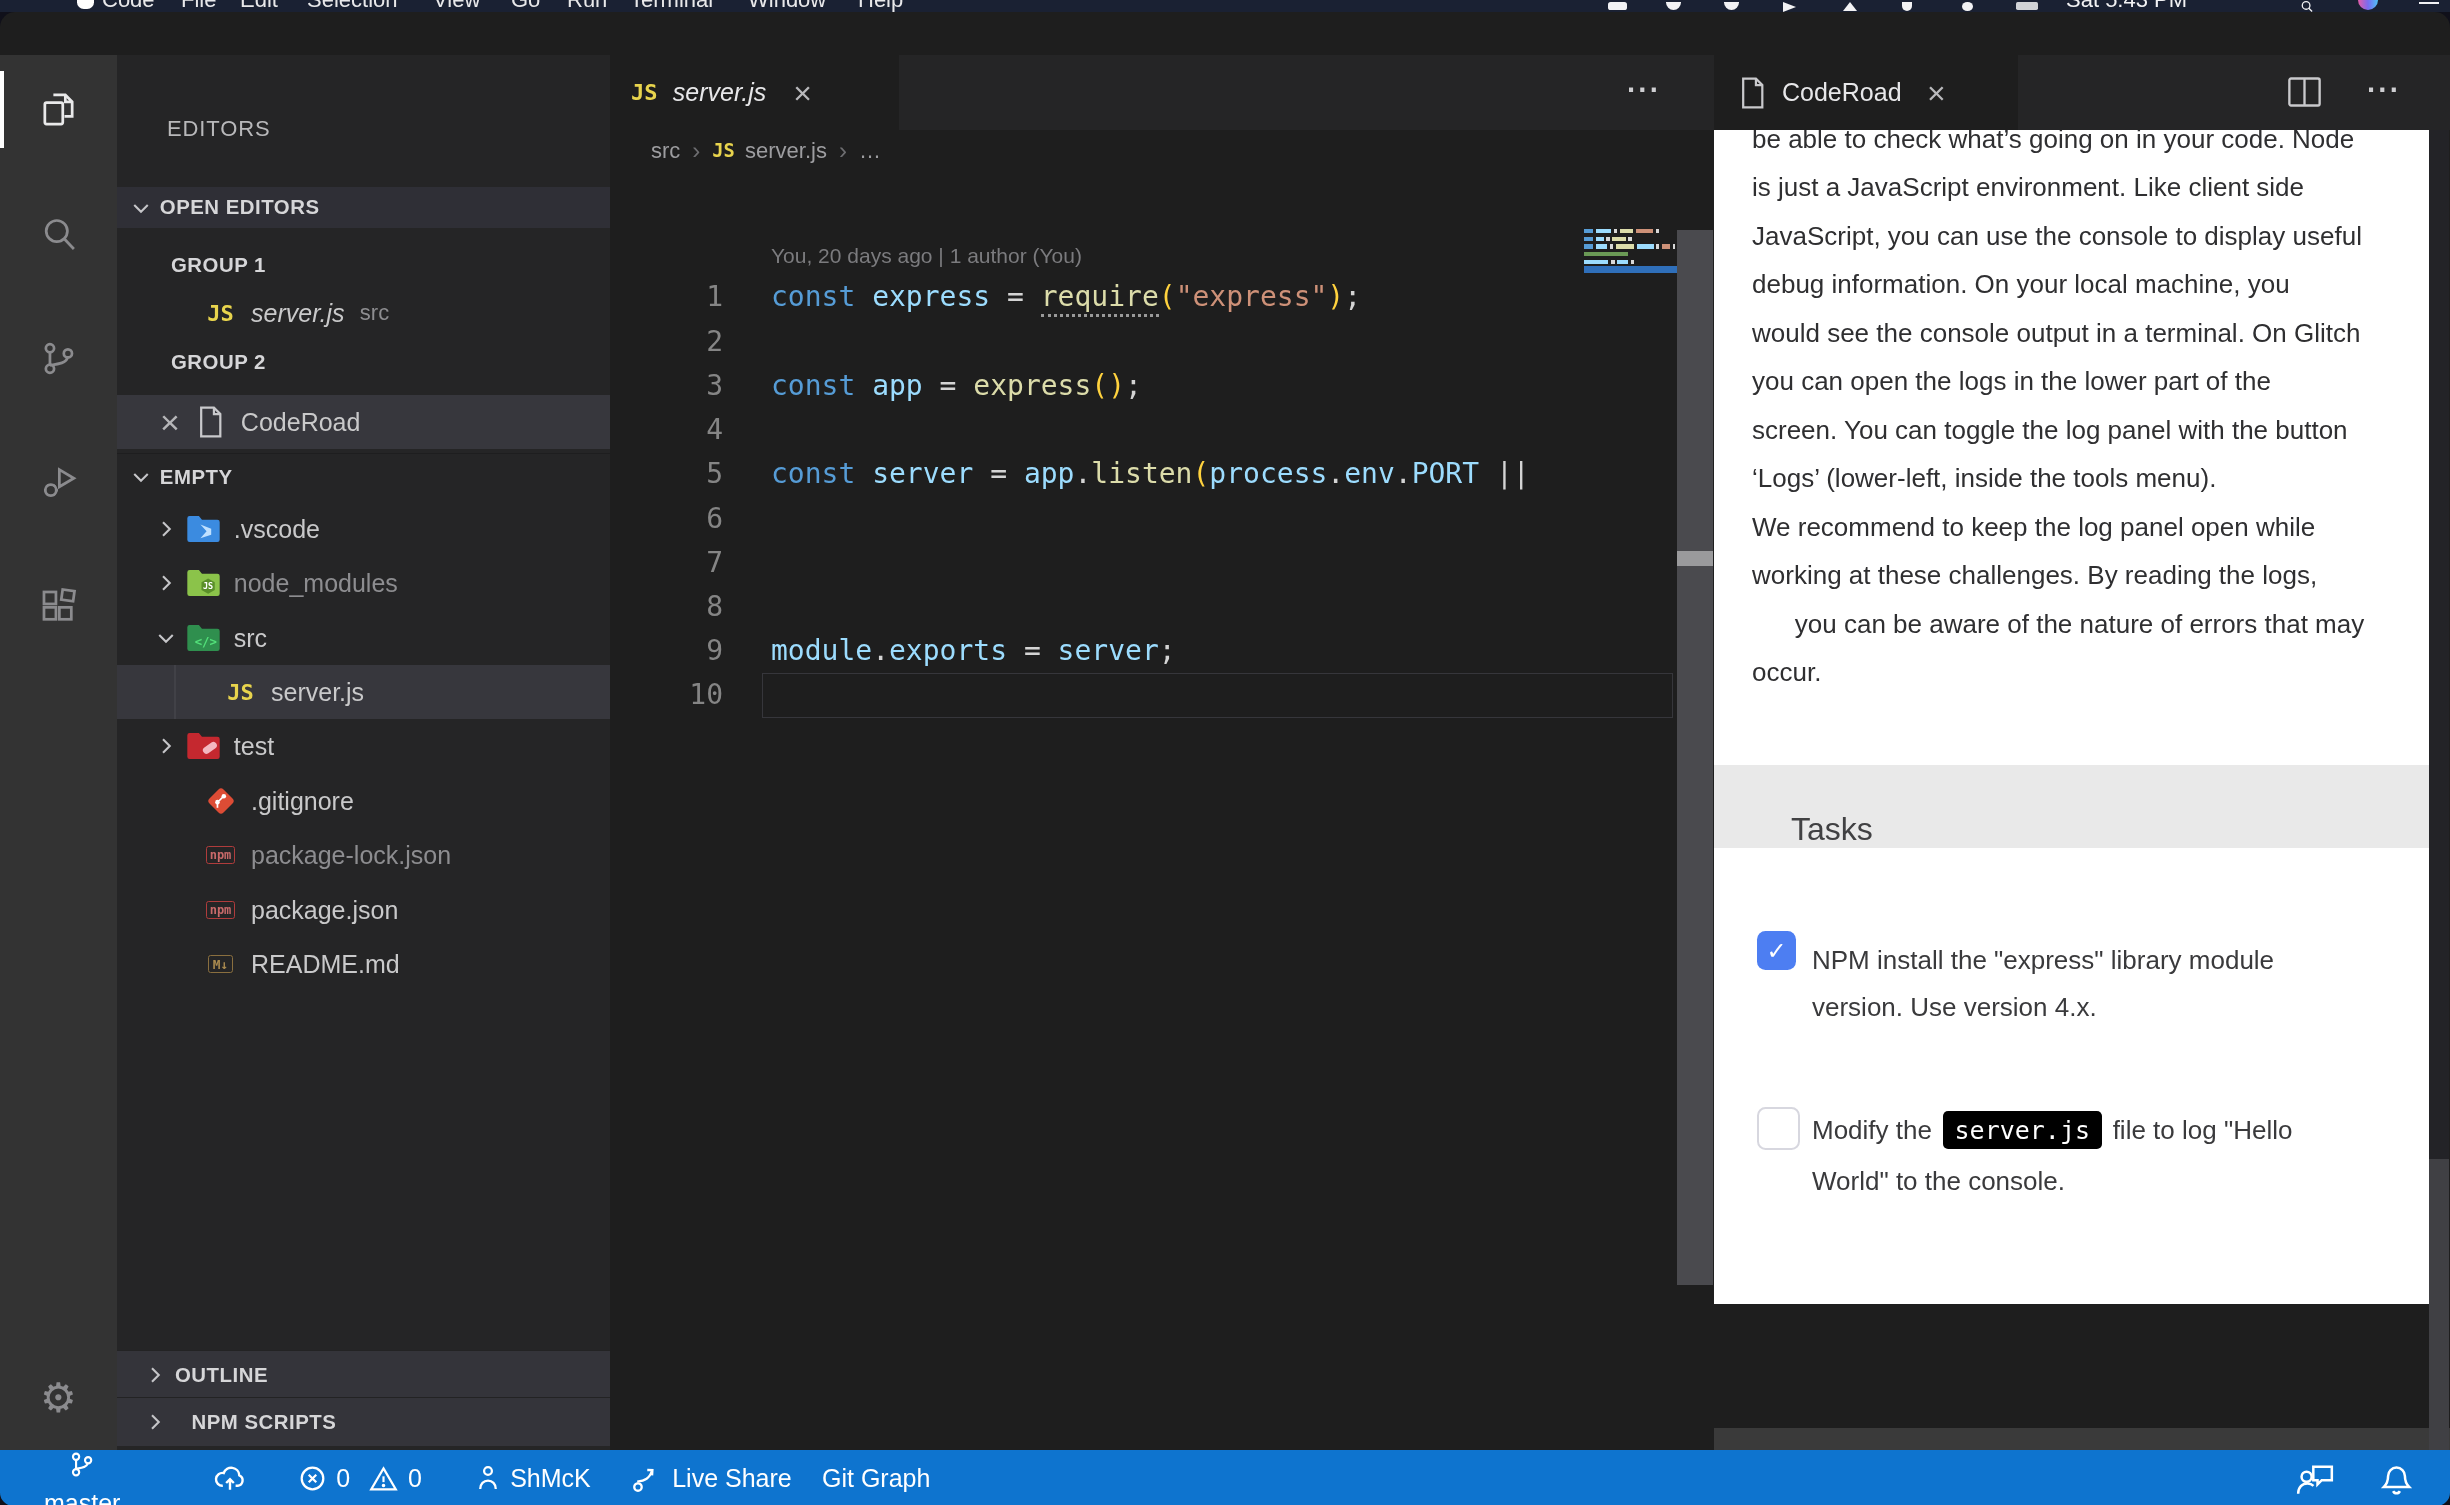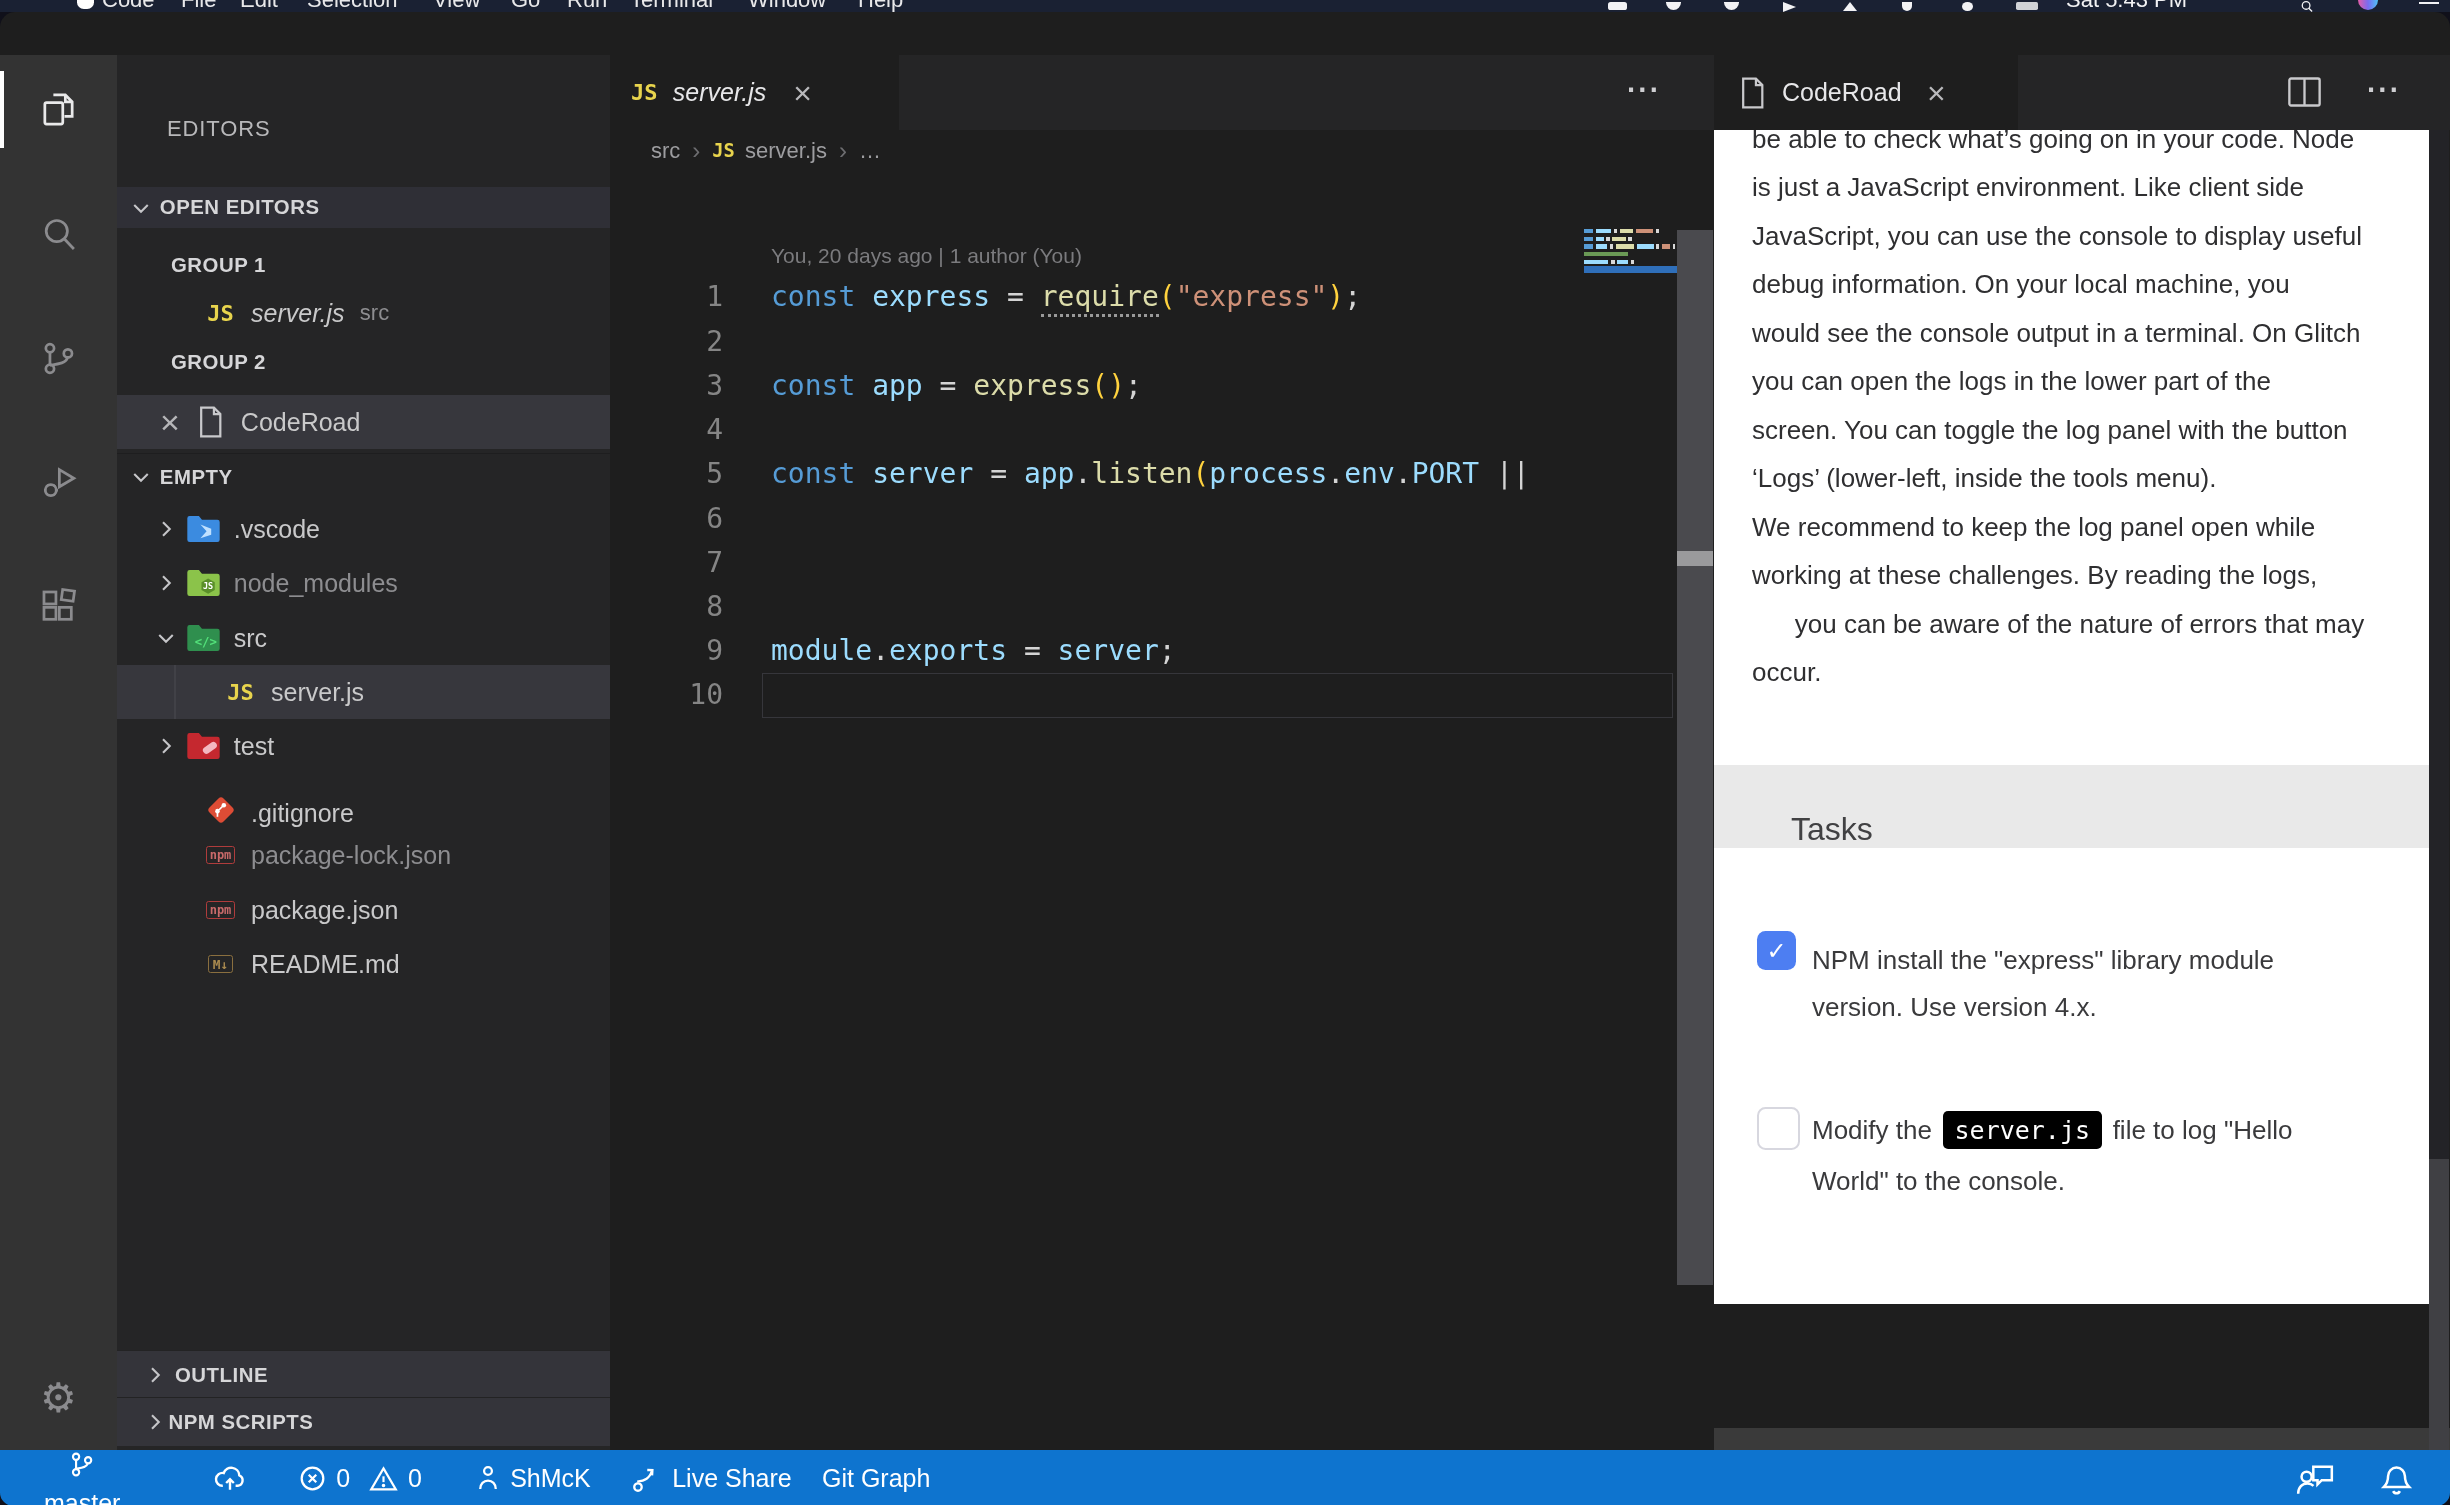--- a/index.html
+++ b/index.html
@@ -265,21 +265,21 @@
             </svg>
           </span>
           <span class="ficon" style="margin-left: 6.8px;">
             <svg width="37" height="34" viewBox="0 0 24 20">
               <path d="M1.5 3a1.5 1.5 0 0 1 1.5-1.5h6l2 2.5h10A1.5 1.5 0 0 1 22.5 5.5V17a1.5 1.5 0 0 1-1.5 1.5H3A1.5 1.5 0 0 1 1.5 17z" fill="#c5282f"></path>
               <rect x="11" y="9" width="10" height="4.5" rx="2.2" fill="#f3b8c0" transform="rotate(-35 16 11)"></rect>
             </svg>
           </span>
           <span style="margin-left: 12px;">test</span>
         </div>
-        <div class="row" style="top: 719px; height: 54px; padding-left: 85px; align-items: flex-end;">
+        <div class="row" style="top: 719px; height: 54px; padding-left: 85px;">
           <span class="ficon">
             <svg width="34" height="34" viewBox="0 0 24 24">
               <rect x="5" y="5" width="14" height="14" rx="2.5" transform="rotate(45 12 12)" fill="#dd4c35"></rect>
               <circle cx="9.5" cy="12.8" r="1.6" fill="#fff"></circle>
               <circle cx="14" cy="8.6" r="1.6" fill="#fff"></circle>
               <path d="M10.5 12l3-3" stroke="#fff" stroke-width="1.2"></path>
               <path d="M9.5 12.8v4" stroke="#fff" stroke-width="1.2"></path>
             </svg>
           </span>
           <span style="margin-left: 12px;">.gitignore</span>
@@ -309,21 +309,21 @@
             </svg>
           </span>
           <span style="margin-left: 8.5px;">OUTLINE</span>
         </div>
         <div class="row hdr" style="top: 1342px; height: 48px; background: rgb(52, 52, 58); border-top: 0.9px solid rgb(35, 35, 36);">
           <span class="chev" style="margin-left: 25.5px;">
             <svg width="24" height="24" viewBox="0 0 16 16" fill="none" stroke="#c5c5c8" stroke-width="1.4" style="">
               <polyline points="6,3.5 10.5,8 6,12.5"></polyline>
             </svg>
           </span>
-          <span style="margin-left: 2px;">NPM SCRIPTS</span>
+          <span style="margin-left: 25px;">NPM SCRIPTS</span>
         </div>
       </div>
   </div>
 
   <div class="editor">
     <div class="tabbar">
       <div class="tab" style="left:0;width:289px;">
         <span class="js-badge" style="margin-left:21px;">JS</span>
         <span class="tab-title" style="margin-left:15.3px;font-style:italic;">server.js</span>
         <span class="close-x" style="margin-left:27px;">×</span>

